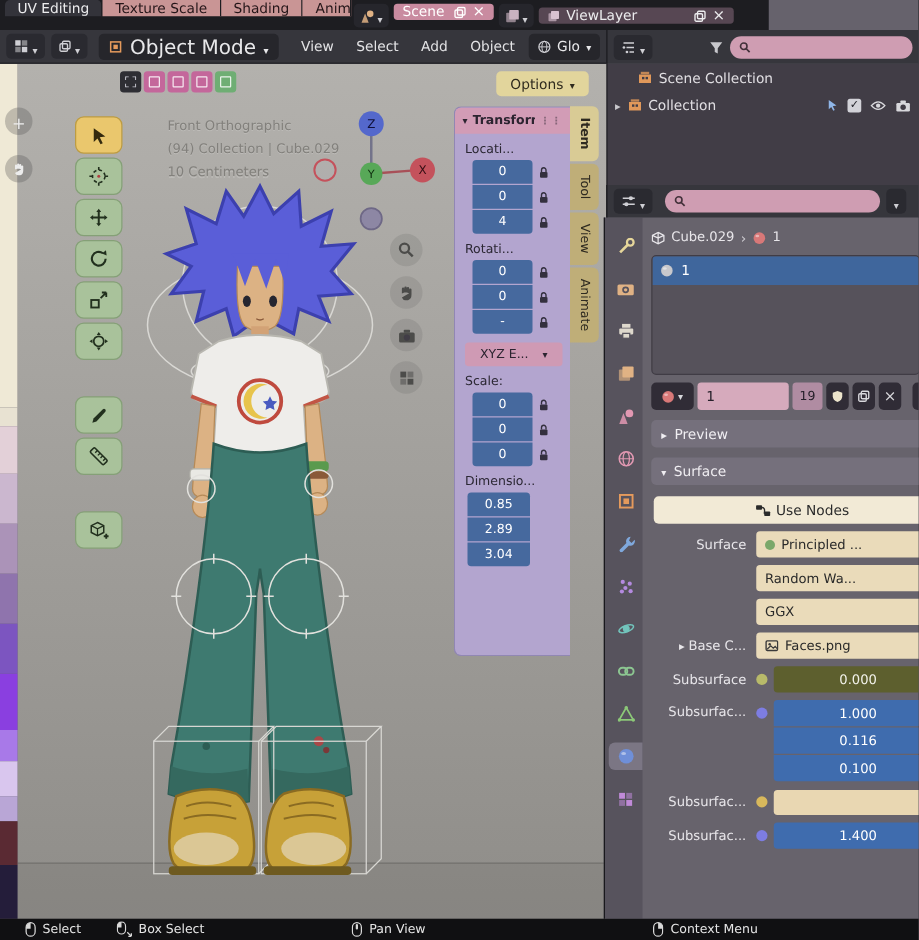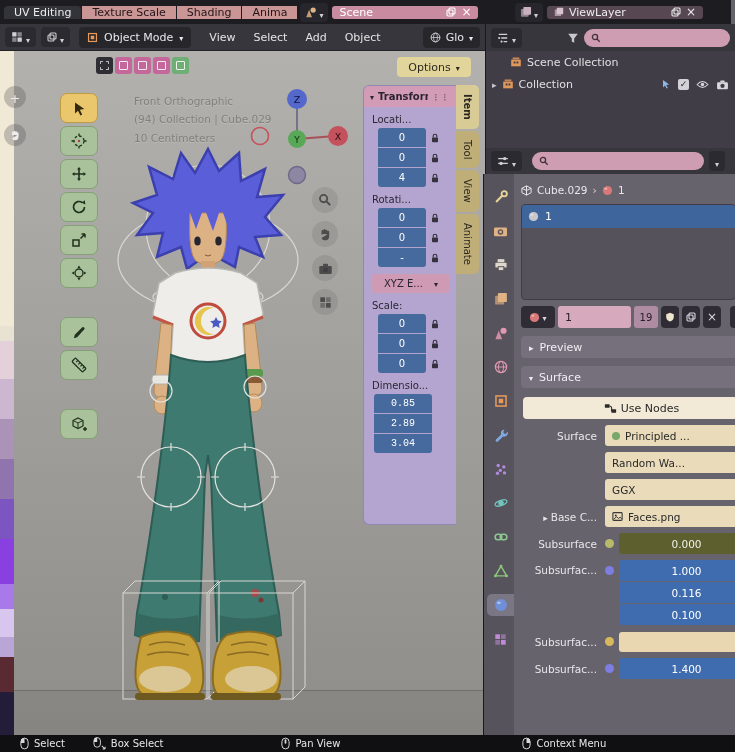--- a/index.html
+++ b/index.html
@@ -8,35 +8,35 @@
   svg{display:block;}
   
   .chev::before{content:"▾";font-size:8px;line-height:1;}
   .chevR::before{content:"▸";font-size:9px;line-height:1;}
   .xg::before{content:"×";font-size:12px;line-height:1;}
   .plus::before{content:"+";font-size:13px;line-height:1;}
   .minus::before{content:"−";font-size:13px;line-height:1;}
   .grip::before{content:"⋮⋮";font-size:8px;letter-spacing:1px;opacity:.45;}
   .crumbsep::before{content:"›";font-size:11px;opacity:.8;}
   
-  .topbar{position:absolute;left:0;top:0;width:731px;height:24px;background:#1d1d21;display:flex;align-items:center;z-index:30;}
+  .topbar{position:absolute;left:0;top:0;width:615px;height:24px;background:#1d1d21;display:flex;align-items:flex-start;z-index:30;}
   .wtab{font-size:11px;padding:0 10px;display:flex;align-items:center;color:#241518;background:#c99595;border-right:1px solid #1d1d21;white-space:nowrap;}
   .wtab:first-child{margin-left:4px;border-radius:4px 4px 0 0;}
   .wtab.active{background:#33333a;color:#ececee;border-radius:4px 4px 0 0;}
   .wtab.clipped{max-width:50px;overflow:hidden;}
   .tb-ibtn{display:flex;align-items:center;gap:2px;background:#26262c;border-radius:4px;margin:3px 2px;padding:0 5px;color:#cfcfd4;}
   .scene-field{background:#c98ba0;color:#fff;display:flex;align-items:center;gap:5px;padding:0 7px;border-radius:3px;margin:3px 2px;font-size:11px;width:132px;}
   .scene-field .lbl{flex:1;overflow:hidden;white-space:nowrap;}
   .vl-group{margin-left:auto;display:flex;align-items:center;margin-right:26px;}
   .vl-field{background:#574753;color:#ececee;display:flex;align-items:center;gap:5px;padding:0 7px;border-radius:3px;margin:3px 2px;font-size:11px;width:142px;}
   .vl-field .lbl{flex:1;overflow:hidden;white-space:nowrap;}
   
   .vp-header{position:absolute;left:0;top:24px;width:485px;height:27px;background:#36363c;display:flex;align-items:center;padding:0 5px;box-sizing:border-box;border-bottom:1px solid #232327;z-index:20;}
   .hd-ibtn{display:flex;align-items:center;gap:3px;background:#2a2a30;border-radius:4px;height:20px;padding:0 6px;color:#cfcfd4;margin-right:5px;}
-  .mode-dd{background:#26262b;border-radius:4px;height:21px;display:flex;align-items:center;gap:6px;padding:0 8px;color:#e8e8ea;font-size:11px;margin:0 9px 0 4px;}
+  .mode-dd{background:#26262b;border-radius:4px;height:21px;display:flex;align-items:center;gap:6px;padding:0 8px;color:#e8e8ea;font-size:16px;margin:0 9px 0 4px;}
   .menu{color:#e4e4e6;font-size:11px;padding:0 9px;}
   .orient-dd{margin-left:auto;background:#26262b;border-radius:4px;height:21px;display:flex;align-items:center;gap:5px;padding:0 7px;color:#e8e8ea;font-size:11px;}
   
   .ol-header{position:absolute;left:485px;top:24px;width:250px;height:27px;background:#36363c;display:flex;align-items:center;gap:5px;padding:0 5px;box-sizing:border-box;border-left:1px solid #19191d;z-index:20;}
   .search-pill{background:#cf9db2;border-radius:10px;height:18px;width:146px;display:flex;align-items:center;gap:4px;padding:0 7px;color:#43313a;box-sizing:border-box;}
   .spacer{flex:1;}
   .outliner{position:absolute;left:485px;top:51px;width:250px;height:97px;background:#413d46;border-left:1px solid #19191d;box-sizing:border-box;font-size:11px;color:#e0dee2;}
   .ol-row{height:22px;display:flex;align-items:center;gap:5px;padding:0 6px;}
   .ol-row.r1{padding-left:24px;}
   .ol-icons{margin-left:auto;display:flex;align-items:center;gap:7px;}
@@ -71,21 +71,21 @@
   .np-h .t{width:56px;overflow:hidden;white-space:nowrap;}
   .np-label{margin:7px 0 3px 8px;white-space:nowrap;overflow:hidden;}
   .np-group{display:flex;flex-direction:column;gap:1px;margin-left:14px;}
   .np-frow{display:flex;align-items:center;gap:4px;}
   .np-num{width:48px;height:19px;background:#46699e;color:#fff;font-size:10px;display:flex;align-items:center;justify-content:center;}
   .np-frow:first-child .np-num{border-radius:3px 3px 0 0;}
   .np-frow:last-child .np-num{border-radius:0 0 3px 3px;}
   .np-lock{color:#34303e;}
   .np-dd{height:19px;background:#cf9ab4;border-radius:3px;display:flex;align-items:center;gap:3px;padding:0 12px;margin:7px 6px 0 8px;color:#2c2430;}
   .np-dd .t{flex:1;overflow:hidden;white-space:nowrap;}
-  .np-num.wide{width:58px;border-radius:0;font-family:Liberation Mono, monospace;}
+  .np-num.wide{width:50px;border-radius:0;}
   .np-tabs{position:absolute;left:442px;top:34px;width:23px;display:flex;flex-direction:column;gap:2px;}
   .np-tab{writing-mode:vertical-rl;background:#bfae78;color:#2e2a20;font-size:10px;padding:9px 0;border-radius:0 5px 5px 0;display:flex;align-items:center;justify-content:center;width:23px;box-sizing:border-box;}
   .np-tab.active{background:#d9cb95;font-weight:bold;}
   
   .strip{position:absolute;left:0;top:51px;width:14px;height:684px;z-index:5;}
   .strip div{width:14px;}
   .s1{height:275px;background:#efe9d6;}  .s2{height:15px;background:#e8e2d2;}
   .s3{height:38px;background:#e3d0d8;}  .s4{height:40px;background:#cbb7cf;}
   .s5{height:40px;background:#ab93b8;}  .s6{height:40px;background:#8f74ad;}
   .s7{height:40px;background:#7c55c0;}  .s8{height:45px;background:#8a3fe0;}

